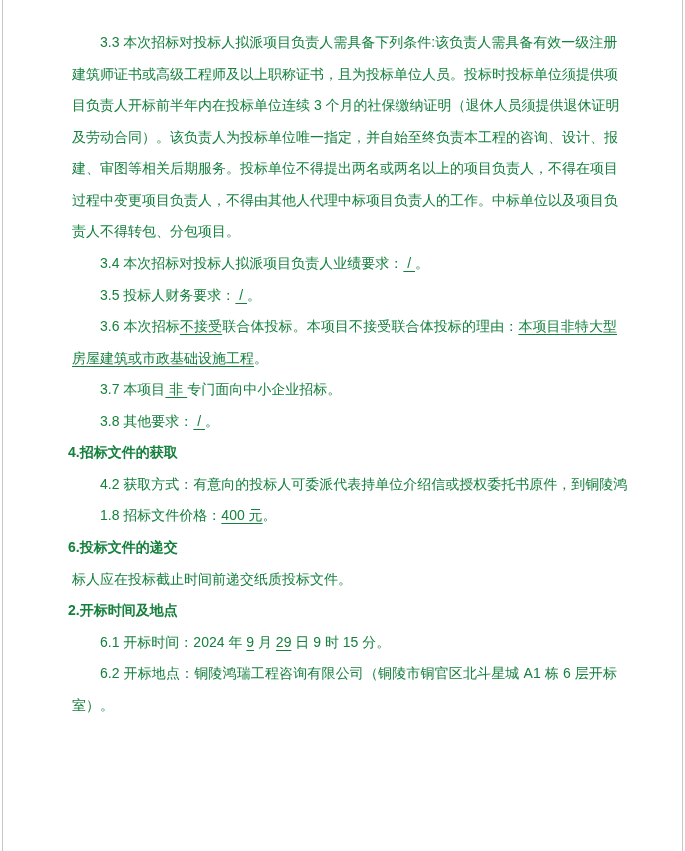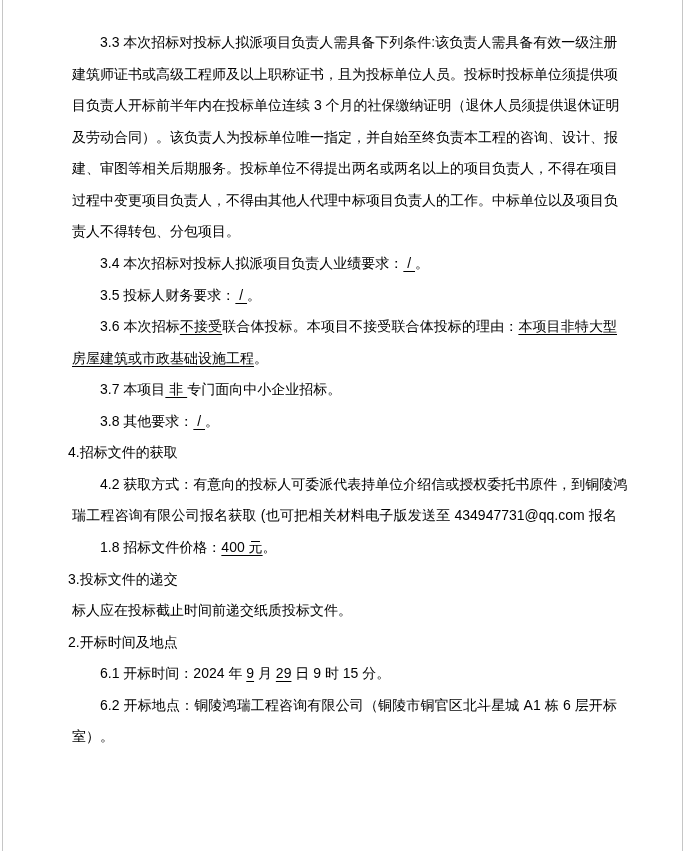--- a/index.html
+++ b/index.html
@@ -18,33 +18,33 @@
     width: 1px;
     background: #c6c6c6;
   }
   #edge-left  { left: 2px; }
   #edge-right { left: 682px; }
   .content {
     position: absolute;
     left: 72px;
     top: 27px;
     width: 545px;
-    color: #000000;
+    color: #15803d;
     font-size: 14px;
     line-height: 31.56px;
   }
   .line {
     white-space: nowrap;
   }
   .line.justify {
     text-align: justify;
     text-align-last: justify;
   }
   .line.indent  { text-indent: 2em; }
-  .line.bold    { font-weight: 400; margin-left: -4px; }
+  .line.bold    { font-weight: 700; margin-left: -4px; }
   .seg-b        { font-weight: 700; }
   .u {
     text-decoration: underline;
     text-underline-offset: 3px;
   }
 </style>
 </head>
 <body>
 
 <div class="page-edge" id="edge-left"></div>
@@ -59,21 +59,20 @@
     <div class="line justify"><span>过程中变更项目负责人，不得由其他人代理中标项目负责人的工作。中标单位以及项目负</span></div>
     <div class="line"><span>责人不得转包、分包项目。</span></div>
     <div class="line indent"><span>3.4 本次招标对投标人拟派项目负责人业绩要求：</span><span class="u"> / </span><span>。</span></div>
     <div class="line indent"><span>3.5 投标人财务要求：</span><span class="u"> / </span><span>。</span></div>
     <div class="line indent justify"><span>3.6 本次招标</span><span class="u">不接受</span><span>联合体投标。本项目不接受联合体投标的理由：</span><span class="u">本项目非特大型</span></div>
     <div class="line"><span class="u">房屋建筑或市政基础设施工程</span><span>。</span></div>
     <div class="line indent"><span>3.7 本项目</span><span class="u"> 非 </span><span>专门面向中小企业招标。</span></div>
     <div class="line indent"><span>3.8 其他要求：</span><span class="u"> / </span><span>。</span></div>
     <div class="line bold"><span>4.招标文件的获取</span></div>
     <div class="line indent justify"><span>4.2 获取方式：有意向的投标人可委派代表持单位介绍信或授权委托书原件，到铜陵鸿</span></div>
-    <div class="line justify"><span>瑞工程咨询有限公司报名获取 (也可把相关材料电子版发送至 434947731@qq.com 报名</span></div>
     <div class="line indent"><span>1.8 招标文件价格：</span><span class="u">400 元</span><span>。</span></div>
-    <div class="line bold"><span>3.投标文件的递交</span></div>
+    <div class="line bold"><span>6.投标文件的递交</span></div>
     <div class="line"><span>标人应在投标截止时间前递交纸质投标文件。</span></div>
     <div class="line bold"><span>2.开标时间及地点</span></div>
     <div class="line indent"><span>6.1 开标时间：2024 年 </span><span class="u">9</span><span> 月 </span><span class="u">29</span><span> 日 9 时 15 分。</span></div>
     <div class="line indent justify"><span>6.2 开标地点：铜陵鸿瑞工程咨询有限公司（铜陵市铜官区北斗星城 A1 栋 6 层开标</span></div>
     <div class="line"><span>室）。</span></div>
   </div>
 
 </body></html>

